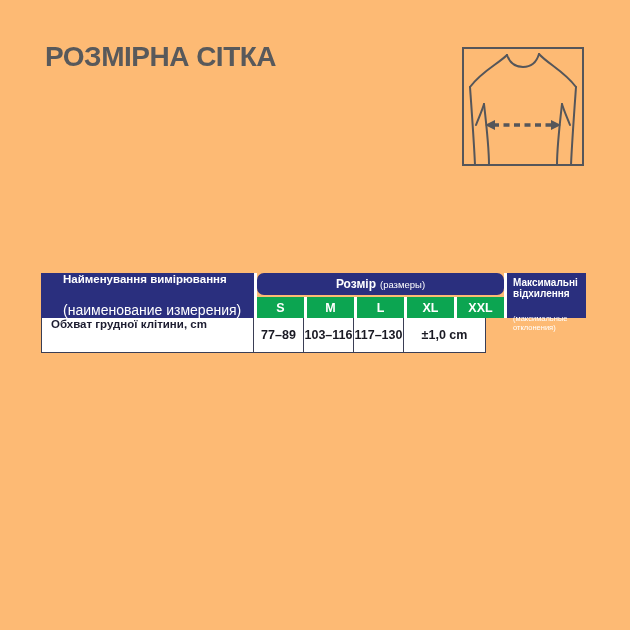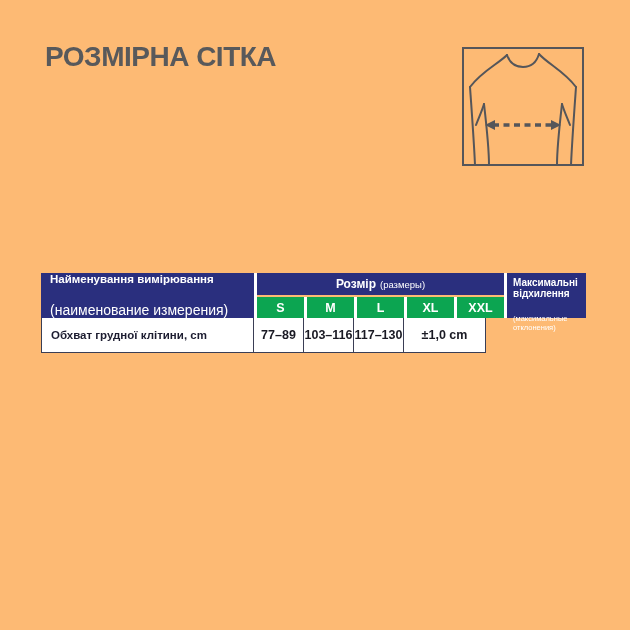--- a/index.html
+++ b/index.html
@@ -10,37 +10,37 @@
   .title-block { position:absolute; left:45px; top:42px; }
   .main-title { font-size:28px; font-weight:bold; color:#58595b; letter-spacing:-0.5px; line-height:1.05; }
   .sub-title  { font-size:17px; font-weight:bold; color:#58595b; letter-spacing:-0.2px; margin-top:6px; }
 
   
   .diagram { position:absolute; left:462px; top:47px; width:122px; height:119px; }
 
   
   .size-table { position:absolute; left:41px; top:273px; width:545px; font-size:12px; }
   .thead { display:flex; height:45px; }
-  .th-col1 { width:213px; background:var(--navy); color:#fff; display:flex; flex-direction:column; justify-content:center; padding-left:9px; }
+  .th-col1 { width:213px; background:var(--navy); color:#fff; display:flex; flex-direction:column; justify-content:center; padding-left:22px; }
   .th-col1 .b { font-weight:bold; font-size:11.5px; }
   .th-col1 .s { font-size:14px; margin-top:17px; }
   .th-sizes { width:250px; border-left:3px solid #fff; display:flex; flex-direction:column; }
-  .th-size-bar { height:22px; background:var(--navy); color:#fff; display:flex; align-items:center; justify-content:center; }
+  .th-size-bar { height:22px; background:var(--navy); color:#fff; display:flex; align-items:center; justify-content:center;border-radius:7px; }
   .th-size-bar .b { font-weight:bold; font-size:12px; }
   .th-size-bar .s { font-size:9.5px; margin-left:4px; }
   .th-size-cells { height:21px; margin-top:2px; display:flex; }
   .th-size-cell { flex:1; background:var(--green); color:#fff; font-weight:bold; font-size:12.5px; display:flex; align-items:center; justify-content:center; }
   .th-size-cell + .th-size-cell { border-left:3px solid #fff; }
   .th-last { width:82px; background:var(--navy); border-left:3px solid #fff; color:#fff; padding:4px 0 0 6px; }
   .th-last .b { font-weight:bold; font-size:10px; line-height:1.1; }
   .th-last .s { font-size:7.5px; line-height:1.15; margin-top:16px; }
 
   .trow { display:flex; height:35px; }
   .td { border-bottom:1px solid #3a3e55; border-right:1px solid #3a3e55; display:flex; align-items:center; justify-content:center; color:#191923; background:#fff; }
-  .td-label { width:213px; border-left:1px solid #3a3e55; flex-direction:column; align-items:flex-start; justify-content:center; padding-left:9px; }
+  .td-label { width:213px; border-left:1px solid #3a3e55; flex-direction:column; align-items:flex-start; justify-content:space-between; padding-left:9px; }
   .td-label .b { font-weight:bold; font-size:11.5px; color:#1c1c30; }
   .td-label .s { font-size:11px; color:#1c1c30; margin-top:1px; }
   .td-val { width:50px; font-weight:bold; font-size:12.5px; }
   .td-dev { width:82px; font-weight:bold; font-size:12.5px; }
 </style>
 </head>
 <body>
 
 <div class="page" style="--navy:#2a2f7e; --green:#0ca551;">
 

